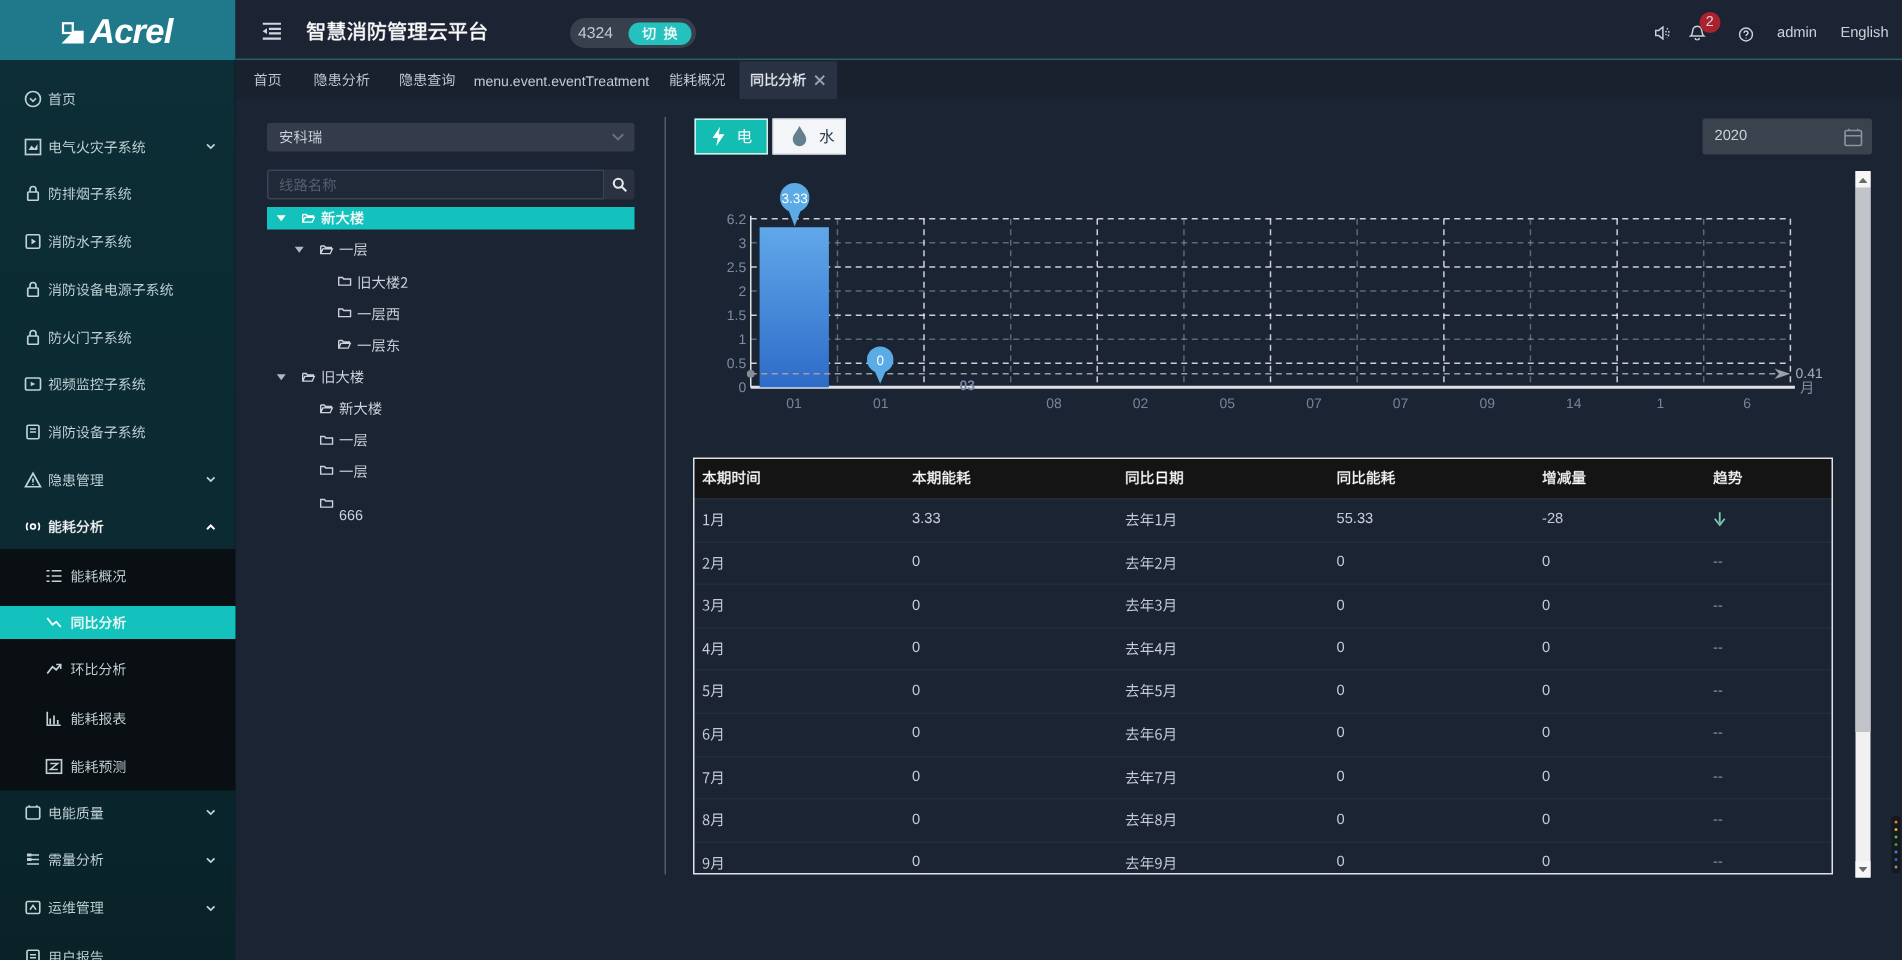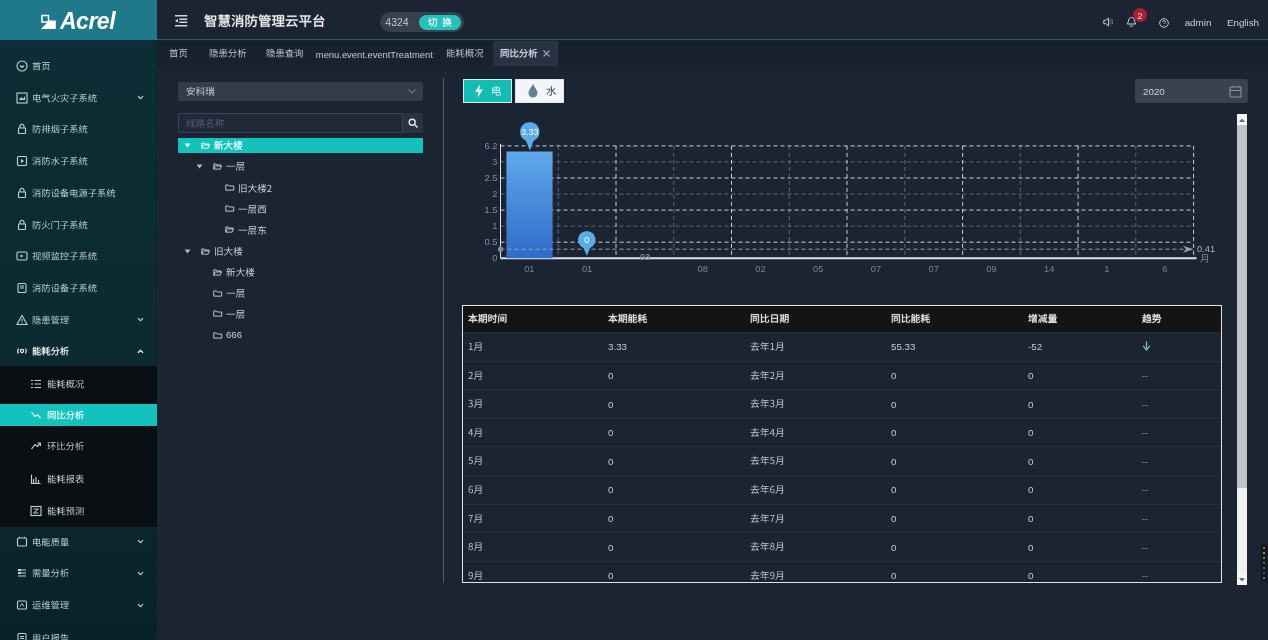--- a/index.html
+++ b/index.html
@@ -753,21 +753,21 @@
           <use href="#g4e00" x="0"></use>
           <use href="#g5c42" x="1000"></use>
         </g>
       </svg>
     </div>
     <div style="position:absolute;left:213px;top:330.5px;line-height:0">
       <svg width="9.5" height="9.5" viewBox="0 0 12 12">
         <path d="M1 2.5 H4.2 L5.2 3.8 H11 V9 H1 Z" fill="none" stroke="#ccd3da" stroke-width="1.15"></path>
       </svg>
     </div>
-    <div style="position:absolute;left:226px;top:334px;transform:translateY(-50%) ;font-size:9.6px;color:#ccd3da;white-space:nowrap;">666</div>
+    <div style="position:absolute;left:226px;top:344px;transform:translateY(-50%) ;font-size:9.6px;color:#ccd3da;white-space:nowrap;">666</div>
     <div style="position:absolute;left:463px;top:79px;width:49px;height:23.5px;background:#14bdb2;border:1px solid #dcebe9;"></div>
     <div style="position:absolute;left:473px;top:84px;line-height:0">
 <svg width="12" height="14">
         <path d="M7 0.5 L2 8 H5.5 L4.5 13.5 L10 5.5 H6.2 Z" fill="#ffffff"></path>
       </svg>
     </div>
     <div style="position:absolute;left:491.0px;top:83.9px;line-height:0;">
       <svg width="10.5" height="13.7" style="overflow:visible">
         <g transform="translate(0,10.82) scale(0.01050)" fill="#ffffff">
           <use href="#g7535" x="0"></use>
@@ -943,21 +943,21 @@
       <svg width="34.8" height="12.7" style="overflow:visible">
         <g transform="translate(0,10.09) scale(0.00980)" fill="#c5cbd4">
           <use href="#g53bb" x="0"></use>
           <use href="#g5e74" x="1000"></use>
           <use href="#g31" x="2000"></use>
           <use href="#g6708" x="2555"></use>
         </g>
       </svg>
     </div>
     <div style="position:absolute;left:891px;top:346.3px;transform:translateY(-50%) ;font-size:9.8px;color:#c5cbd4;white-space:nowrap;">55.33</div>
-    <div style="position:absolute;left:1028px;top:346.3px;transform:translateY(-50%) ;font-size:9.8px;color:#c5cbd4;white-space:nowrap;">-52</div>
+    <div style="position:absolute;left:1028px;top:346.3px;transform:translateY(-50%) ;font-size:9.8px;color:#c5cbd4;white-space:nowrap;">-28</div>
     <div style="position:absolute;left:1142px;top:340.8px;line-height:0">
       <svg width="9" height="10">
         <path d="M4.5 0.5 V7.5 M1.2 4.8 L4.5 9 L7.8 4.8" fill="none" stroke="#7cccb4" stroke-width="1.2"></path>
       </svg>
     </div>
     <div style="position:absolute;left:463px;top:360.6px;width:758px;height:1px;background:#232c3c;"></div>
     <div style="position:absolute;left:468.0px;top:368.5px;line-height:0;">
       <svg width="15.2" height="12.7" style="overflow:visible">
         <g transform="translate(0,10.09) scale(0.00980)" fill="#c5cbd4">
           <use href="#g32" x="0"></use>

